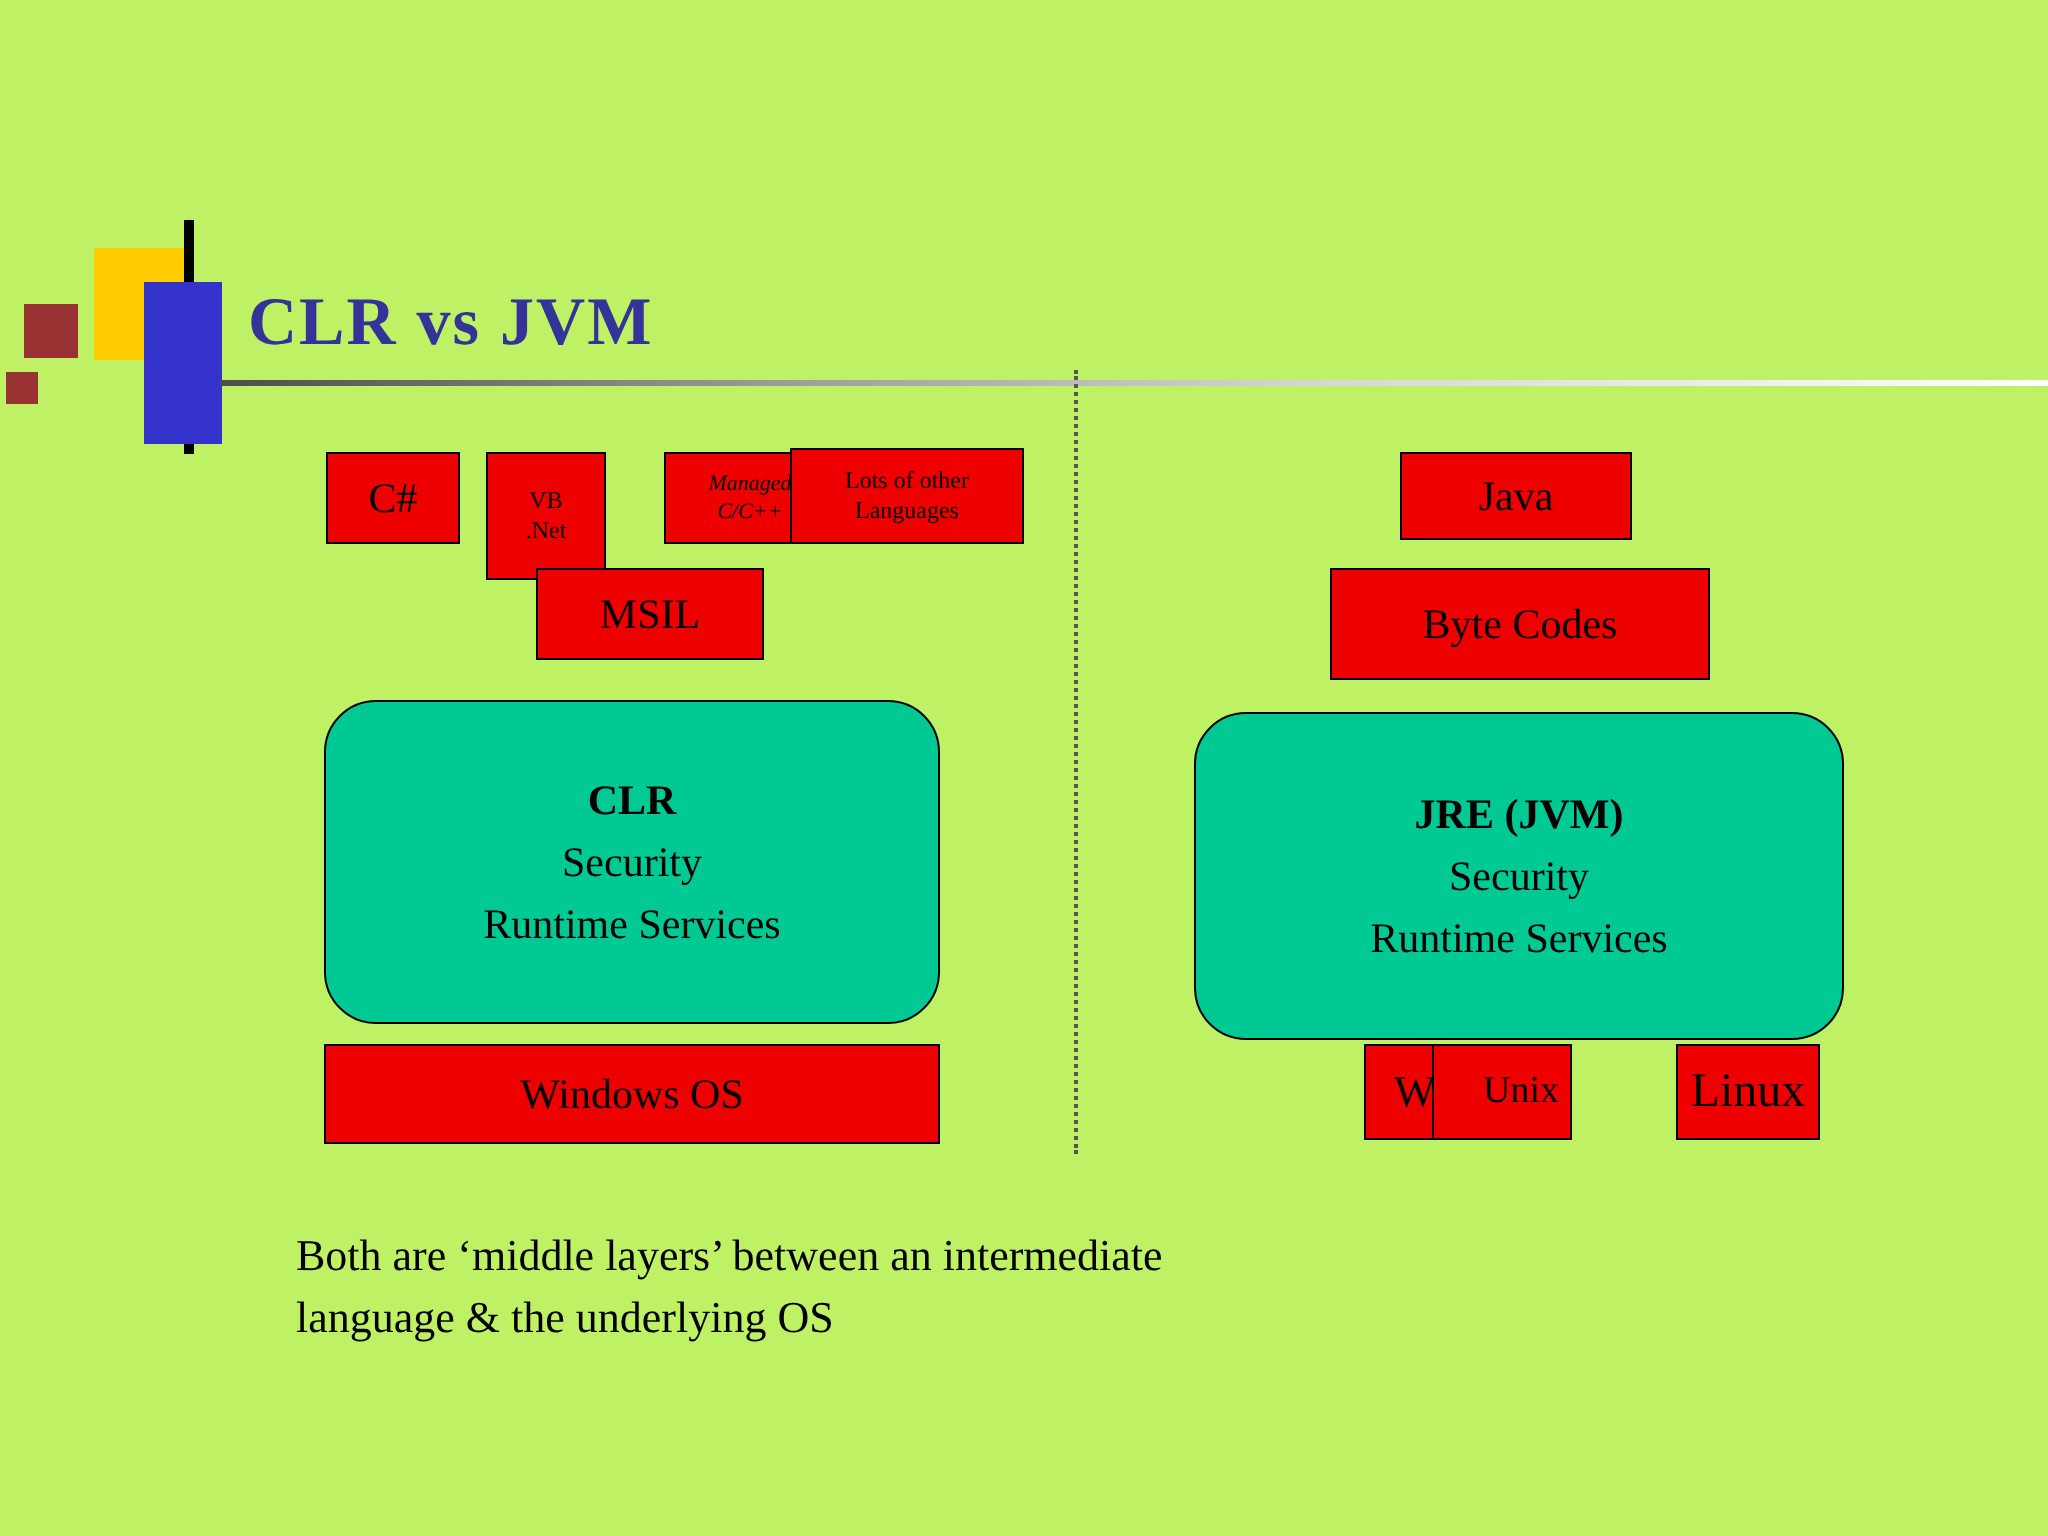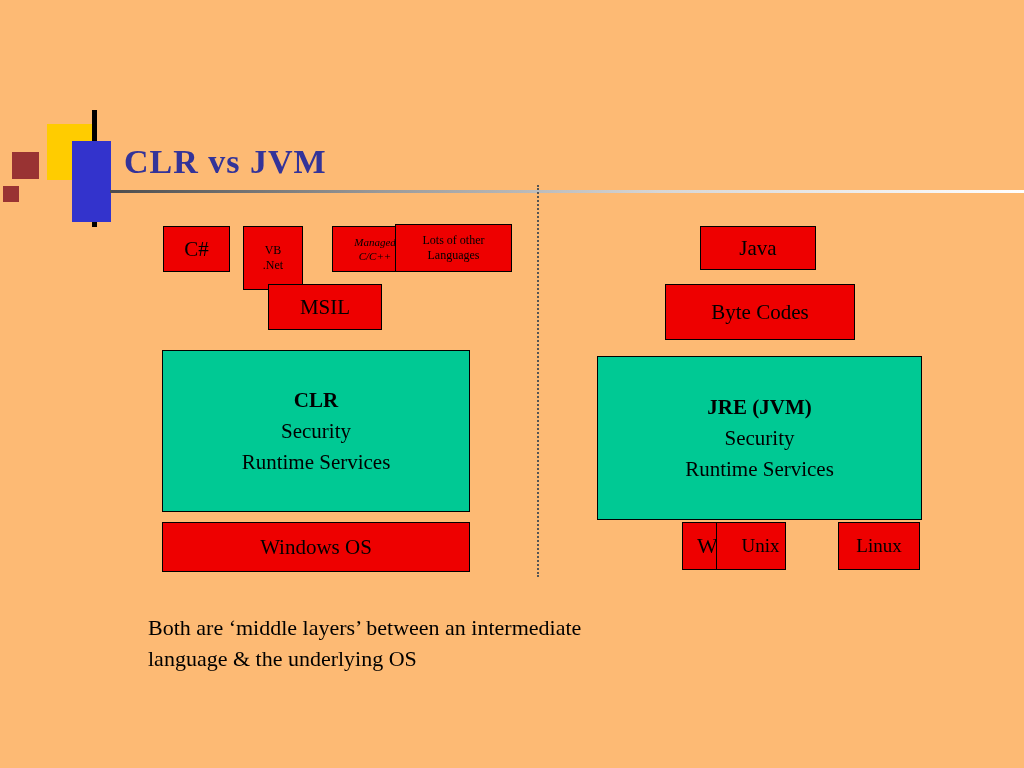--- a/index.html
+++ b/index.html
@@ -4,21 +4,21 @@
 <style>
   html, body {
     margin: 0;
     padding: 0;
     background: #ffffff;
   }
   .slide {
     position: relative;
     width: 1024px;
     height: 768px;
-    background: #fdba74;
+    background: #bef264;
     overflow: hidden;
     font-family: "Liberation Serif", "DejaVu Serif", serif;
     color: #000000;
   }
 
   
   .sq-yellow {
     position: absolute; left: 47px; top: 124px;
     width: 48px; height: 56px; background: #ffcc00;
   }
@@ -60,21 +60,21 @@
     position: absolute;
     border: 1px solid #000000;
     box-sizing: border-box;
     display: flex;
     flex-direction: column;
     align-items: center;
     justify-content: center;
     text-align: center;
   }
   .box-red  { background: #ee0000; }
-  .box-teal { background: #00c994; }
+  .box-teal { background: #00c994; border-radius: 26px; }
 
   .t-lg { font-size: 21px; }
   .t-sm { font-size: 12px; line-height: 15px; }
   .t-xs { font-size: 11px; line-height: 14px; }
 
   
   .b-csharp  { left: 163px; top: 226px; width: 67px;  height: 46px; }
   .b-vbnet   { left: 243px; top: 226px; width: 60px;  height: 64px; }
   .b-managed { left: 332px; top: 226px; width: 86px;  height: 46px; font-style: italic; }
   .b-lots    { left: 395px; top: 224px; width: 117px; height: 48px; }
@@ -82,21 +82,21 @@
   .b-clr     { left: 162px; top: 350px; width: 308px; height: 162px; }
   .b-winos   { left: 162px; top: 522px; width: 308px; height: 50px; align-items: center; }
 
   
   .b-java    { left: 700px; top: 226px; width: 116px; height: 44px; }
   .b-bytes   { left: 665px; top: 284px; width: 190px; height: 56px; }
   .b-jre     { left: 597px; top: 356px; width: 325px; height: 164px; }
   .b-mac     { left: 597px; top: 522px; width: 77px;  height: 48px; font-size: 19px; }
   .b-win     { left: 682px; top: 522px; width: 67px;  height: 48px; font-size: 22px; }
   .b-unix    { left: 716px; top: 522px; width: 70px;  height: 48px; font-size: 19px; padding-left: 19px; }
-  .b-linux   { left: 838px; top: 522px; width: 82px;  height: 48px; font-size: 19px; }
+  .b-linux   { left: 838px; top: 522px; width: 72px;  height: 48px; font-size: 24px; }
 
   .teal-line { font-size: 21px; line-height: 31px; }
   .teal-line.bold { font-weight: bold; }
 
   .caption {
     position: absolute; left: 148px; top: 612px;
     font-size: 22px; line-height: 31px; color: #000000;
   }
 </style>
 </head>

